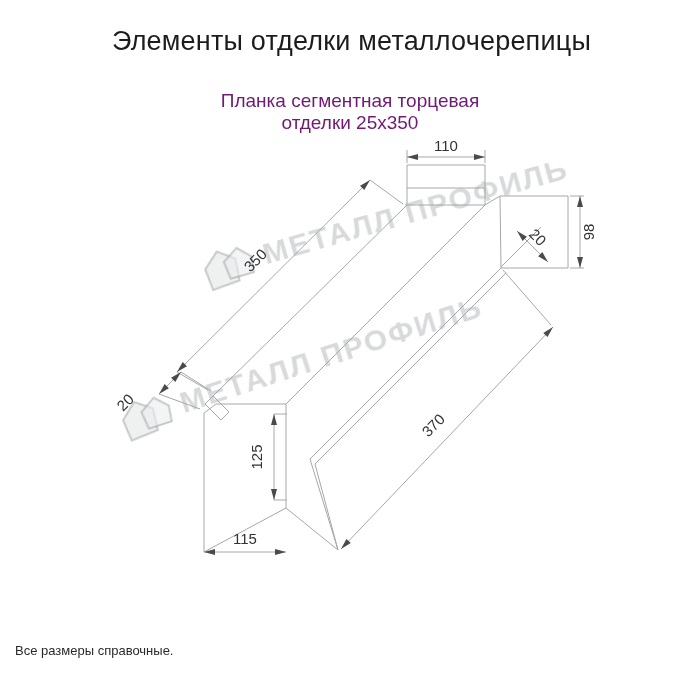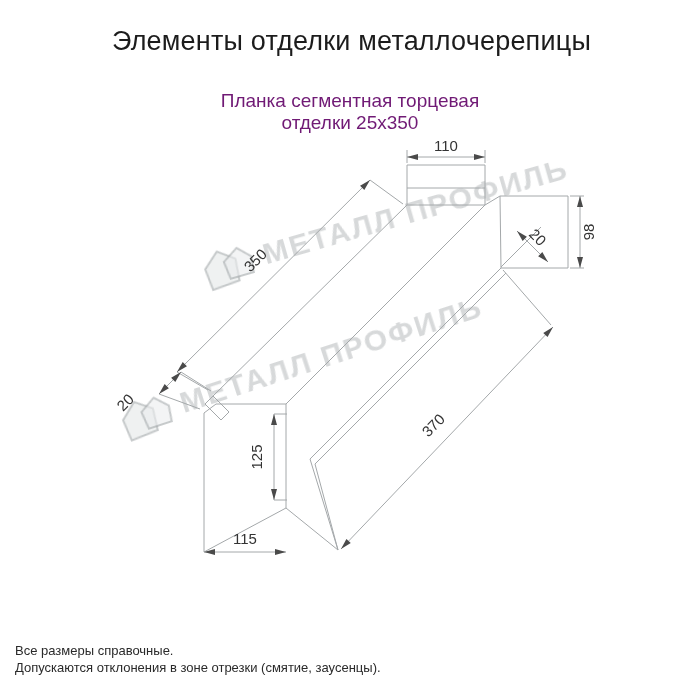--- a/index.html
+++ b/index.html
@@ -144,16 +144,15 @@
     </g>
 
     <g>
       <path class="ln" d="M204,552 H286" marker-start="url(#arw)" marker-end="url(#arw)"></path>
       <text class="dim-text" x="245" y="544" text-anchor="middle">115</text>
     </g>
   </svg>
 
   <div class="footer">
     <div>Все размеры справочные.</div>
-    <div>Допускаются отклонения в зоне отрезки (смятие, заусенцы).</div>
   </div>
 
 </div>
 
 </body></html>

